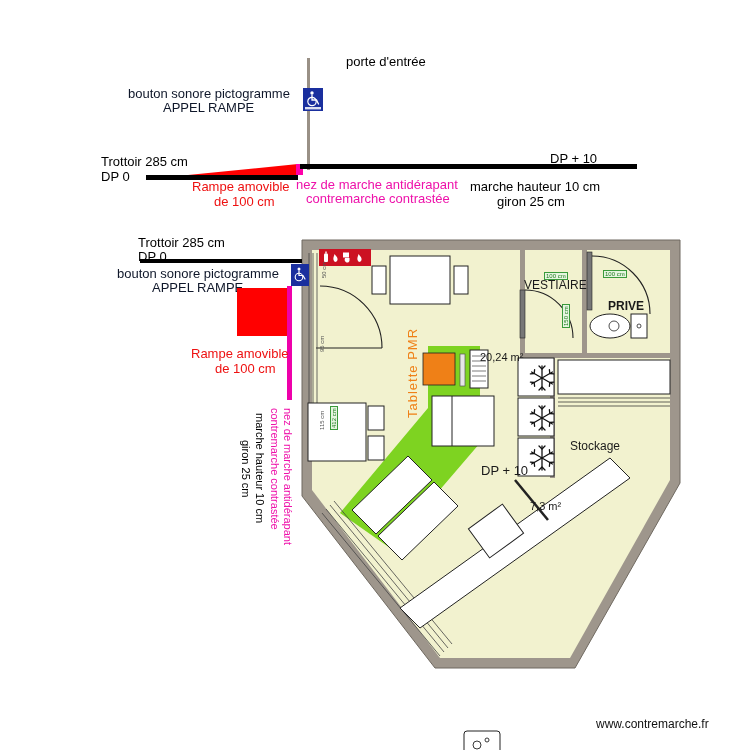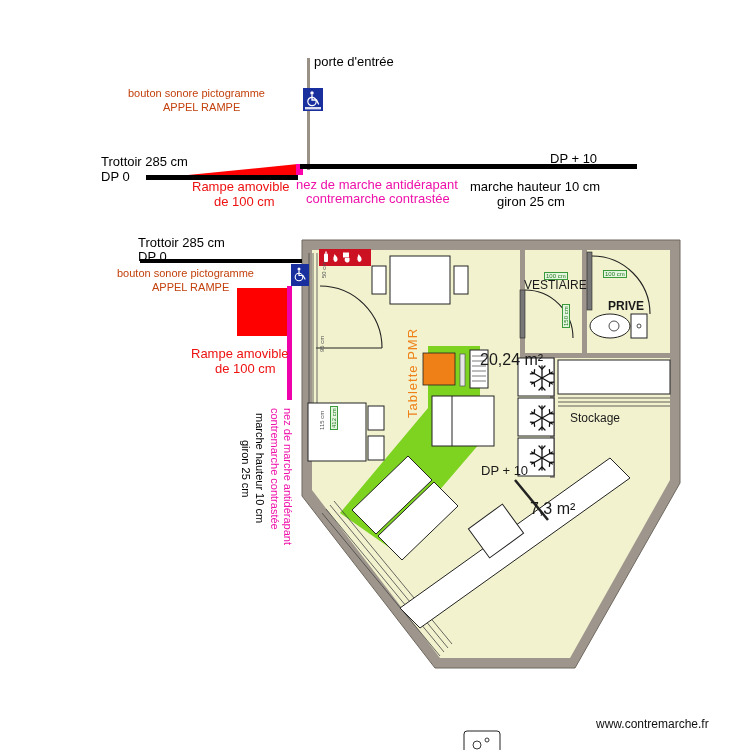--- a/index.html
+++ b/index.html
@@ -15,21 +15,21 @@
     overflow: hidden;
     color: #000;
   }
   .abs { position: absolute; }
   .txt { white-space: pre; line-height: 1.15; }
 
   
   #elevation-diagram { left:0; top:0; width:750px; height:225px; }
 
   .lbl-black  { color:#000000; font-size:13px; }
-  .lbl-blue   { color:#c2410c; font-size:11px; }
+  .lbl-blue   { color:#0f172a; font-size:13px; }
   .lbl-red    { color:#ee1111; font-size:13px; }
   .lbl-magenta{ color:#ee11aa; font-size:13px; }
 
   .sidewalk-line {
     background:#000; height:5px;
   }
   .step-line { background:#000; height:5px; }
   .door-post { background:#999086; width:3px; }
 
   .ramp-wedge {
@@ -38,21 +38,21 @@
     border-width:0 0 11px 110px;
     border-color:transparent transparent #ff0000 transparent;
   }
   .nose-mark { background:#ff00aa; }
 
   
   #floor-plan { left:0; top:228px; width:750px; height:460px; }
   .plan-svg { position:absolute; left:0; top:0; }
 
   .room-label { font-size:12px; color:#1a1a1a; }
-  .area-label { font-size:16px; color:#1a1a1a; }
+  .area-label { font-size:11px; color:#1a1a1a; }
 
   .dim-tag {
     font-size:6px;
     color:#1f7a1f;
     border:1px solid #3a9a3a;
     background:#e6f5e0;
     padding:0 1px;
     line-height:1.05;
     display:inline-block;
   }
@@ -102,21 +102,21 @@
     color:#111;
   }
 </style>
 </head>
 <body>
 
 <div id="elevation-diagram" class="abs">
 
   <div class="abs door-post" style="left:307px; top:58px; height:112px;"></div>
 
-  <div class="abs txt lbl-black" style="left:314px; top:55px;">porte d'entrée</div>
+  <div class="abs txt lbl-black" style="left:346px; top:55px;">porte d'entrée</div>
 
   <div class="abs txt lbl-blue" style="left:128px; top:87px;">bouton sonore pictogramme</div>
   <div class="abs txt lbl-blue" style="left:163px; top:101px;">APPEL RAMPE</div>
 
   <div class="abs pmr-sign" style="left:303px; top:88px; width:20px; height:23px;">
     <svg width="20" height="23" viewBox="0 0 20 23">
       <rect x="0" y="0" width="20" height="23" fill="#1a2f9e"></rect>
       <circle cx="9" cy="5" r="1.7" fill="#ffffff"></circle>
       <path d="M9 7.2 L9 12 L13.5 12 L15.5 16" stroke="#ffffff" stroke-width="1.3" fill="none" stroke-linecap="round"></path>
       <circle cx="9" cy="13.5" r="4.2" stroke="#ffffff" stroke-width="1.2" fill="none"></circle>
@@ -331,21 +331,21 @@
   <div class="abs dim-plain" style="left:321px; top:50px;">50 cm</div>
   <div class="abs dim-plain" style="left:319px; top:124px;">95 cm</div>
   <div class="abs dim-plain" style="left:319px; top:202px;">115 cm</div>
   <div class="abs dim-tag vert" style="left:330px; top:202px;">412 cm</div>
   <div class="abs dim-tag" style="left:544px; top:44px;">100 cm</div>
   <div class="abs dim-tag vert" style="left:562px; top:100px;">150 cm</div>
   <div class="abs dim-tag" style="left:603px; top:42px;">100 cm</div>
 
   <div class="abs txt room-label" style="left:524px; top:51px;">VESTIAIRE</div>
   <div class="abs txt room-label" style="left:608px; top:72px;font-weight:bold;">PRIVE</div>
-  <div class="abs txt room-label" style="left:570px; top:184px;">Stockage</div>
+  <div class="abs txt room-label" style="left:570px; top:212px;">Stockage</div>
 
   <div class="abs txt area-label" style="left:480px; top:123px;">20,24 m²</div>
   <div class="abs txt area-label" style="left:530px; top:272px;">7,3 m²</div>
 
   <div class="abs txt room-label" style="left:481px; top:236px; font-size:13px;">DP + 10</div>
 
   <div class="abs txt tablette-label vtext" style="left:406px; top:190px;">Tablette PMR</div>
 
 </div>
 

